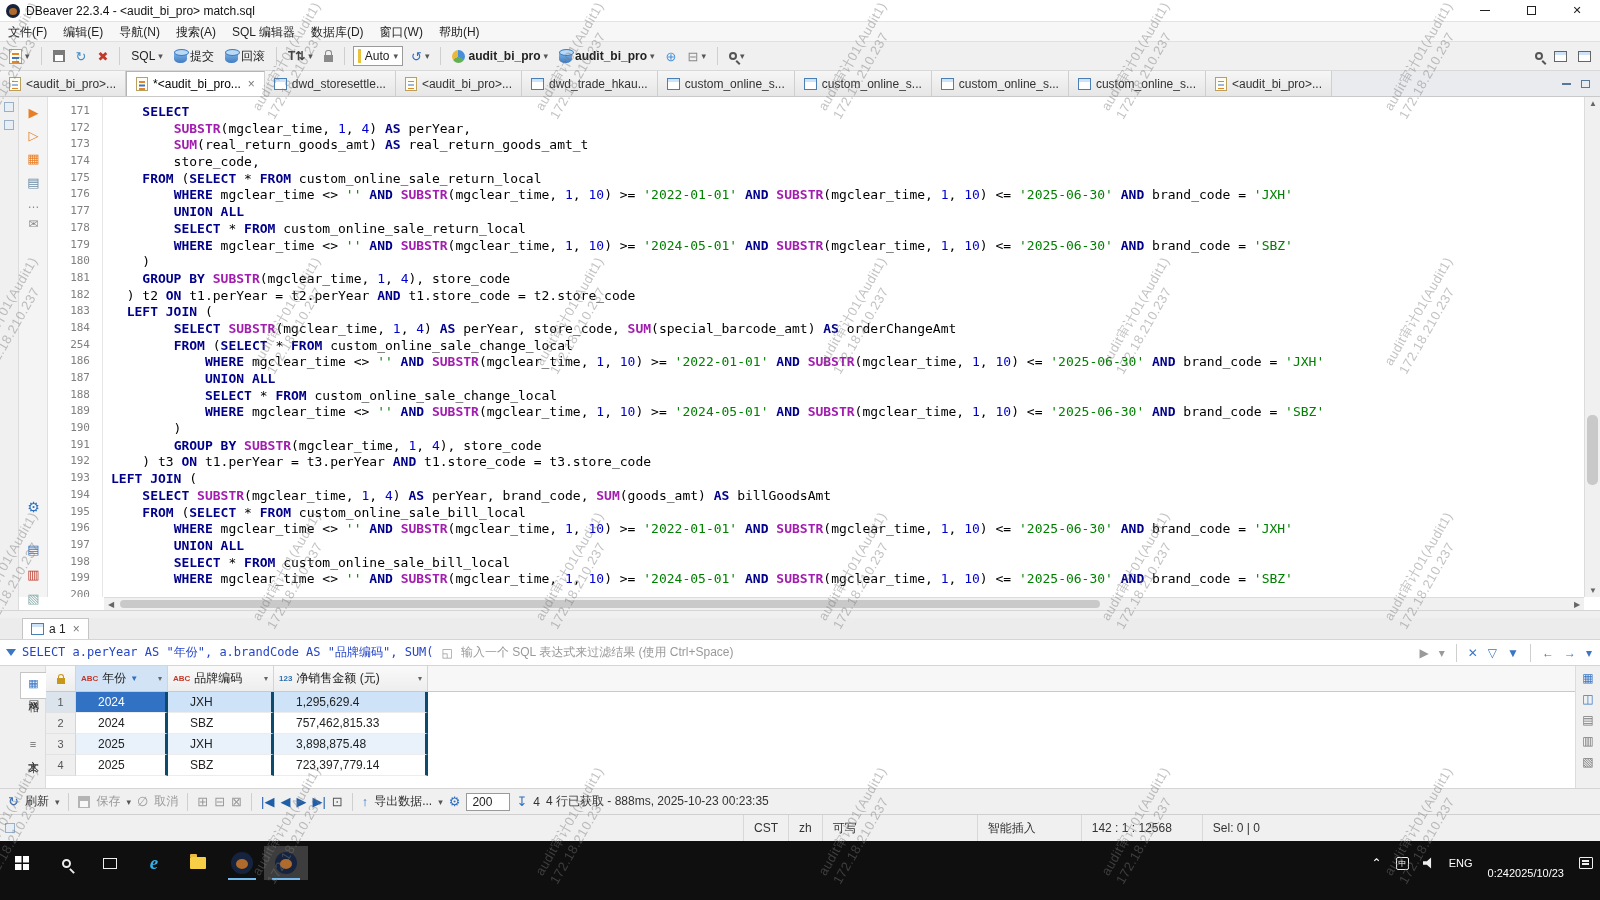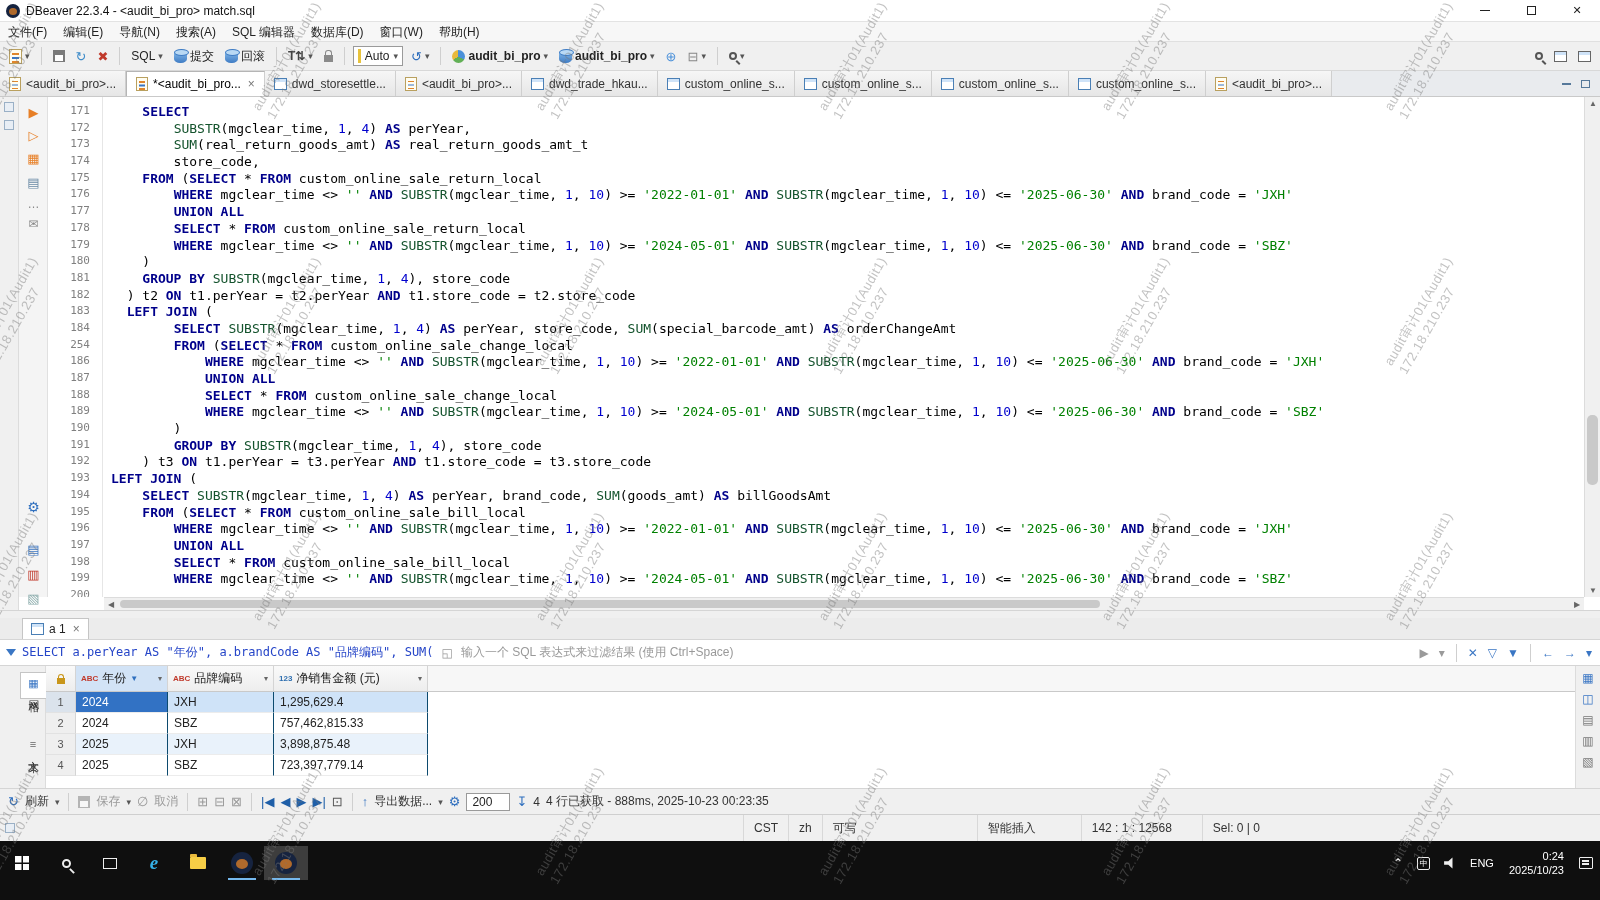--- a/index.html
+++ b/index.html
@@ -61,21 +61,21 @@
 .editor{top:97px;height:513px;background:#fff}
 .left-strip{position:absolute;left:0;top:0;bottom:0;width:19px;background:#f0f0f0;border-right:1px solid #dcdcdc;display:flex;flex-direction:column;align-items:center;padding-top:5px;gap:8px}
 .lsq{width:10px;height:10px;border:1px solid #9ab0c6;background:#e8eef5}
 .ed-toolbar{position:absolute;left:19px;top:0;bottom:13px;width:29px;background:#f4f4f4;border-right:1px solid #e0e0e0}
 .edi{position:absolute;left:0;width:29px;text-align:center}
 .gutter{position:absolute;left:48px;top:0;bottom:13px;width:55px;background:#fff;border-right:1px solid #e6e6e6;padding:7px 12px 0 0;text-align:right;overflow:hidden}
 .gl{height:16.7px;line-height:16.7px;font:11px "DejaVu Sans Mono",monospace;color:#808080}
 .code{position:absolute;left:104px;top:0;right:16px;bottom:13px;padding:7px 0 0 7px;overflow:hidden}
 .cl{height:16.7px;line-height:16.7px;font:13px/16.7px "DejaVu Sans Mono",monospace;white-space:pre;color:#000}
 .tk-kw{color:#00008b;font-weight:bold}
-.tk-fn{color:#14532d;font-weight:normal}
+.tk-fn{color:#a21caf;font-weight:bold}
 .tk-num{color:#0000cd}
 .tk-str{color:#008000}
 .vscroll{position:absolute;right:0;top:0;bottom:13px;width:16px;background:#f0f0f0;border-left:1px solid #dcdcdc}
 .vthumb{position:absolute;left:2px;width:11px;top:318px;height:70px;background:#c9c9c9;border-radius:5px}
 .varr{position:absolute;left:0;width:16px;height:13px;text-align:center;font-size:8px;color:#666;line-height:13px}
 .hscroll{position:absolute;left:104px;right:16px;bottom:0;height:13px;background:#f0f0f0;border-top:1px solid #dcdcdc}
 .hthumb{position:absolute;top:2px;height:8px;left:16px;width:980px;background:#c9c9c9;border-radius:4px}
 .harr{position:absolute;top:0;height:13px;width:14px;text-align:center;font-size:8px;color:#666;line-height:13px}
 
 
@@ -106,21 +106,21 @@
 .hcell.selcol{background:#d2e3f6}
 .badge{font-size:8px;font-weight:bold}
 .badge.abc{color:#c0392b}.badge.n123{color:#2e6fb0}
 .harrow{margin-left:auto;font-size:8px;color:#666}
 .hfunnel{font-size:8px;color:#2f6fbe}
 .corner{width:30px;flex:none;background:linear-gradient(#fafafa,#ededed);border-right:1px solid #d4d4d4;border-bottom:1px solid #c9c9c9;display:flex;align-items:center;justify-content:center}
 .glock{width:8px;height:6px;background:#c9961a;position:relative;margin-top:4px}
 .glock:before{content:"";position:absolute;left:1px;top:-4px;width:4px;height:4px;border:1.5px solid #c9961a;border-bottom:none;border-radius:3px 3px 0 0}
 .hfill{flex:1;background:#f7f7f7;border-bottom:1px solid #c9c9c9}
 .ncell{width:30px;flex:none;background:#efefef;border-right:1px solid #d4d4d4;border-bottom:1px solid #e2e2e2;text-align:center;line-height:21px;color:#555;font-size:11px}
-.cell{padding:0 6px;line-height:21px;border-right:1px solid #0c4a6e;border-bottom:1px solid #ececec;white-space:nowrap;overflow:hidden}
+.cell{padding:0 22px;line-height:21px;border-right:3px solid #0c4a6e;border-bottom:1px solid #ececec;white-space:nowrap;overflow:hidden}
 .w0{width:92px;flex:none}.w1{width:106px;flex:none}.w2{width:154px;flex:none;text-align:left}
 .grow.sel .cell{background:#cfe3f8}
 .grow.sel .ncell{background:#dbe3ec}
 .grow.odd .cell{background:#e9f2fb}
 .cell.anchor{background:#3272c4 !important;color:#fff}
 
 
 .res-toolbar{top:788px;height:26px;background:#f0f0f0;border-top:1px solid #d5d5d5;display:flex;align-items:center;gap:6px;padding:0 8px}
 .ricn{color:#2f6fbe;font-size:13px;line-height:13px}
 .ricn.gray{color:#9a9a9a}
@@ -153,21 +153,21 @@
 .tk-folder{width:16px;height:12px;background:#f7ce46;border-radius:1px;position:relative}
 .tk-folder:before{content:"";position:absolute;left:0;top:-3px;width:7px;height:3px;background:#e8b93c;border-radius:1px 1px 0 0}
 .beaver{width:22px;height:22px;border-radius:50%;background:#16233f;position:relative}
 .beaver:after{content:"";position:absolute;left:5px;top:7px;width:12px;height:10px;border-radius:50%;background:#b06a2c}
 .tray{margin-left:auto;display:flex;align-items:flex-start;height:34px}
 .tray-item{height:34px;display:flex;align-items:center;justify-content:center;padding:0 7px;color:#fff}
 .tk-caret{font-size:12px}
 .tk-ime{width:13px;height:13px;border:1.5px solid #eee;border-radius:2px;display:flex;align-items:center;justify-content:center;font-size:8px}
 .tk-spk{width:12px;height:12px;background:#eee;clip-path:polygon(0 35%,35% 35%,70% 5%,70% 95%,35% 65%,0 65%)}
 .tk-eng{font-size:11px}
-.clock{display:flex;flex-direction:column;align-items:flex-end;justify-content:center;height:34px;font-size:11px;line-height:14px;padding:0 8px}
+.clock{display:flex;flex-direction:row;align-items:flex-end;justify-content:center;height:34px;font-size:11px;line-height:14px;padding:0 8px}
 .tk-note{width:14px;height:12px;border:1.5px solid #eee;border-radius:1px;position:relative}
 .tk-note:after{content:"";position:absolute;left:2px;top:2px;width:7px;height:1.5px;background:#eee;box-shadow:0 3px 0 #eee}
 
 
 #wmlayer{position:absolute;left:0;top:0;width:1600px;height:900px;pointer-events:none;z-index:999;overflow:hidden}
 .wm{position:absolute;width:200px;transform:rotate(-60deg);color:rgba(120,120,120,.45);font-size:13px;line-height:17px;white-space:nowrap;letter-spacing:.5px}
 </style>
 </head>
 <body>
 

